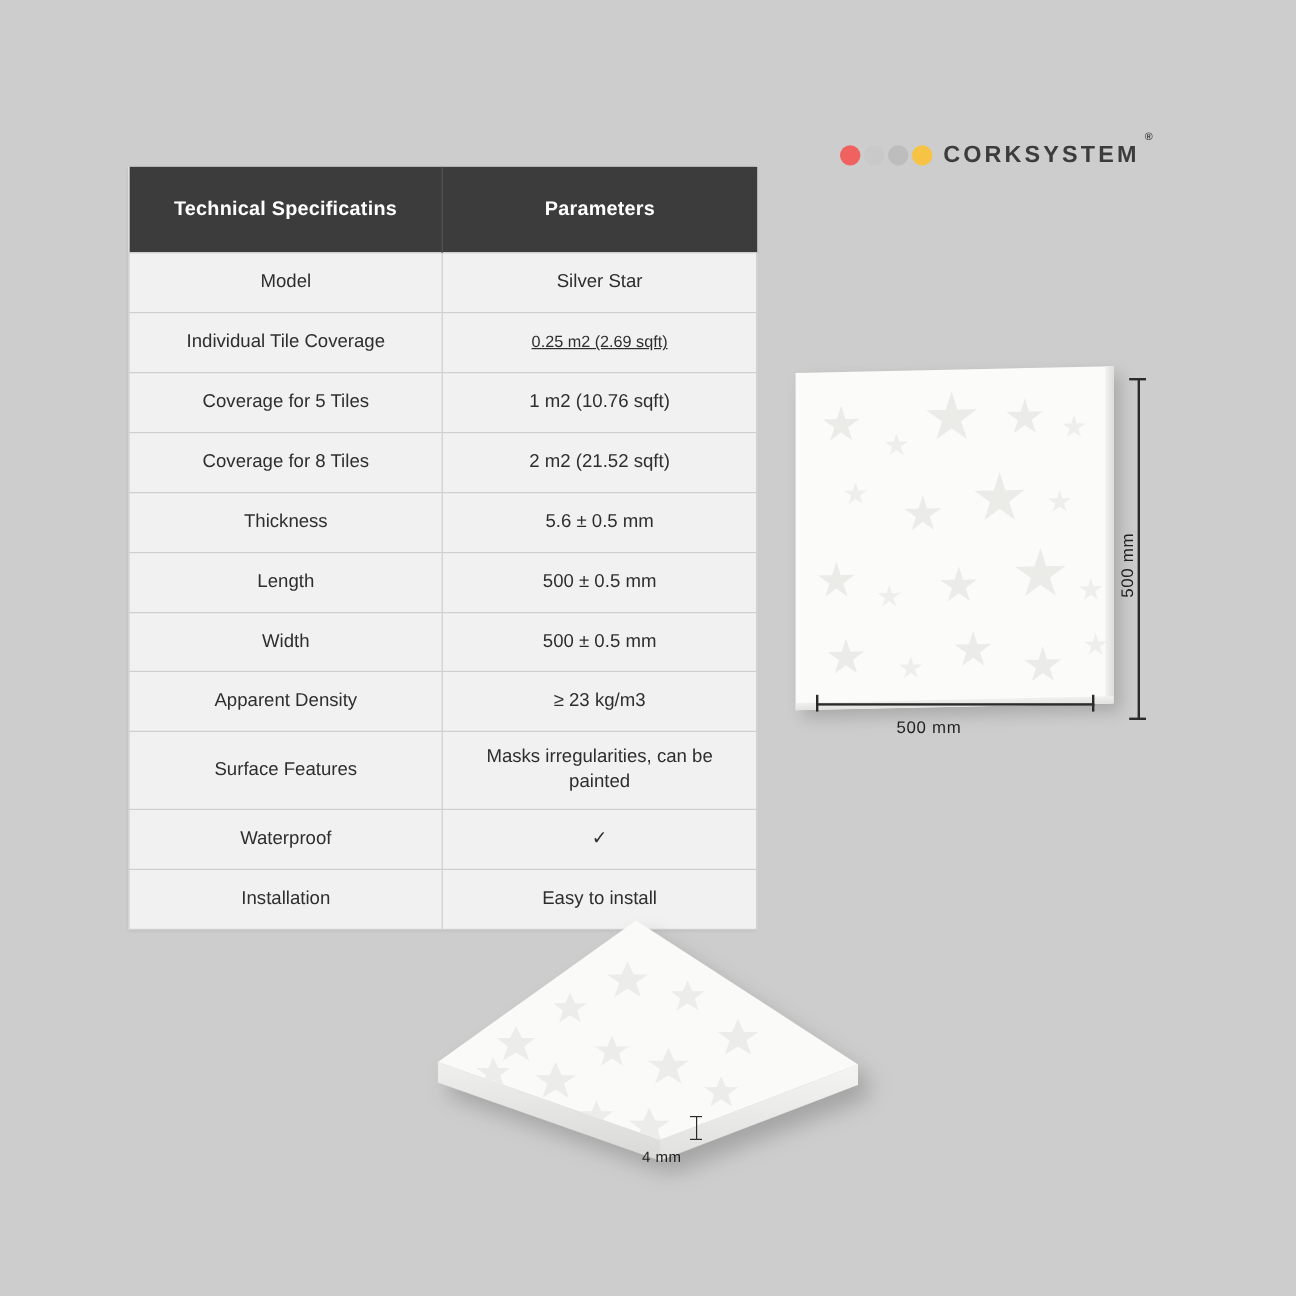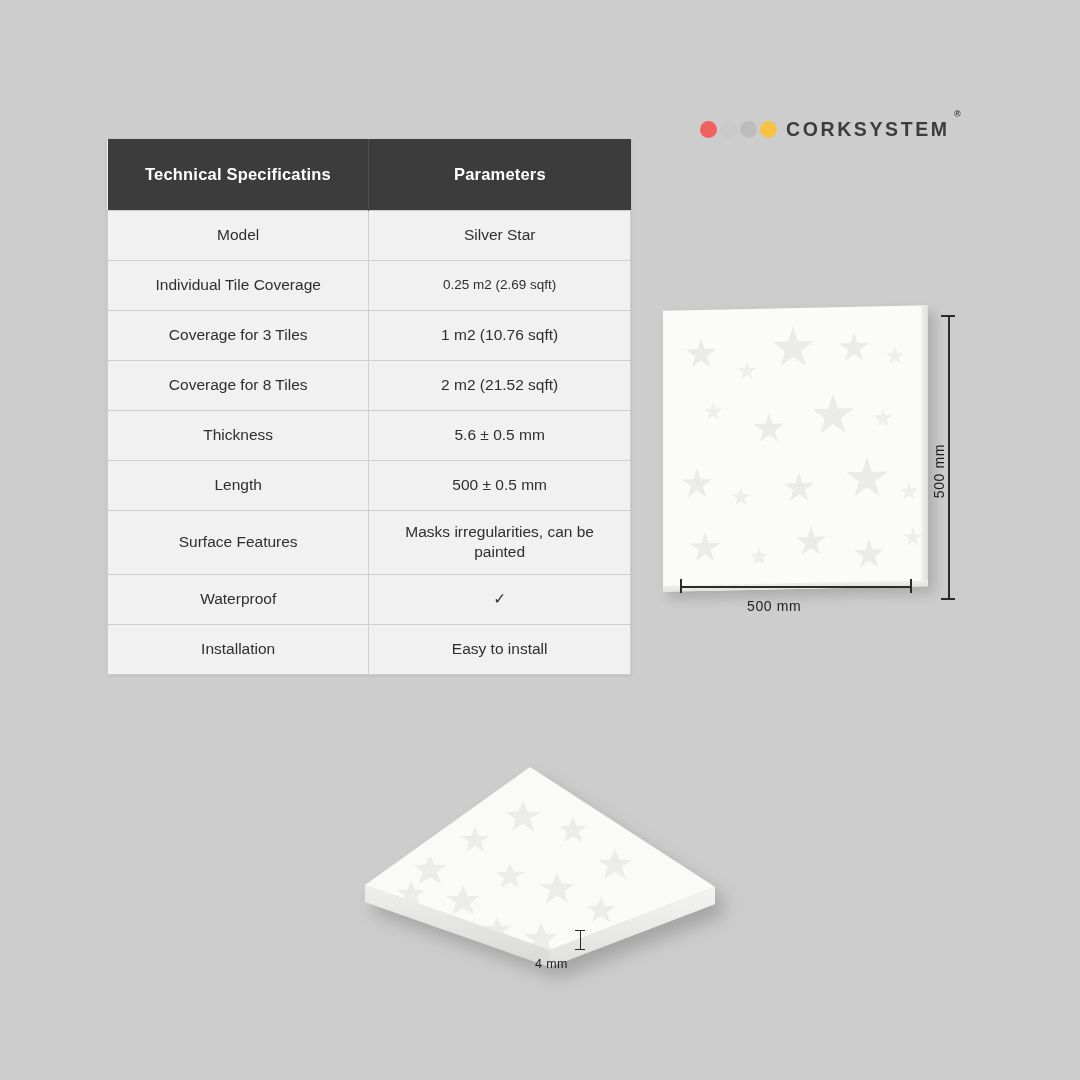--- a/index.html
+++ b/index.html
@@ -81,20 +81,21 @@
     font-size: 15.5px;
     color: #2e2e2e;
     text-align: center;
     padding: 14px 12px;
     border: 1px solid #cfcfcf;
     background: #f1f1f1;
     line-height: 1.35;
   }
   .spec-table td.val-small {
     font-size: 13.5px;
+    text-decoration: underline;
   }
   .spec-table tr.two-line td {
     padding-top: 11px;
     padding-bottom: 11px;
   }
   .check {
     font-size: 21px;
     line-height: 1;
     color: #1d1d1d;
   }
@@ -283,34 +284,42 @@
   <tbody>
     <tr>
       <td>Model</td>
       <td>Silver Star</td>
     </tr>
     <tr>
       <td>Individual Tile Coverage</td>
       <td class="val-small">0.25 m2 (2.69 sqft)</td>
     </tr>
     <tr>
-      <td>Coverage for 3 Tiles</td>
+      <td>Coverage for 5 Tiles</td>
       <td>1 m2 (10.76 sqft)</td>
     </tr>
     <tr>
       <td>Coverage for 8 Tiles</td>
       <td>2 m2 (21.52 sqft)</td>
     </tr>
     <tr>
       <td>Thickness</td>
       <td>5.6 ± 0.5 mm</td>
     </tr>
     <tr>
       <td>Length</td>
       <td>500 ± 0.5 mm</td>
+    </tr>
+    <tr>
+      <td>Width</td>
+      <td>500 ± 0.5 mm</td>
+    </tr>
+    <tr>
+      <td>Apparent Density</td>
+      <td>≥ 23 kg/m3</td>
     </tr>
     <tr class="two-line">
       <td>Surface Features</td>
       <td>Masks irregularities, can be painted</td>
     </tr>
     <tr>
       <td>Waterproof</td>
       <td class="check">✓</td>
     </tr>
     <tr>

